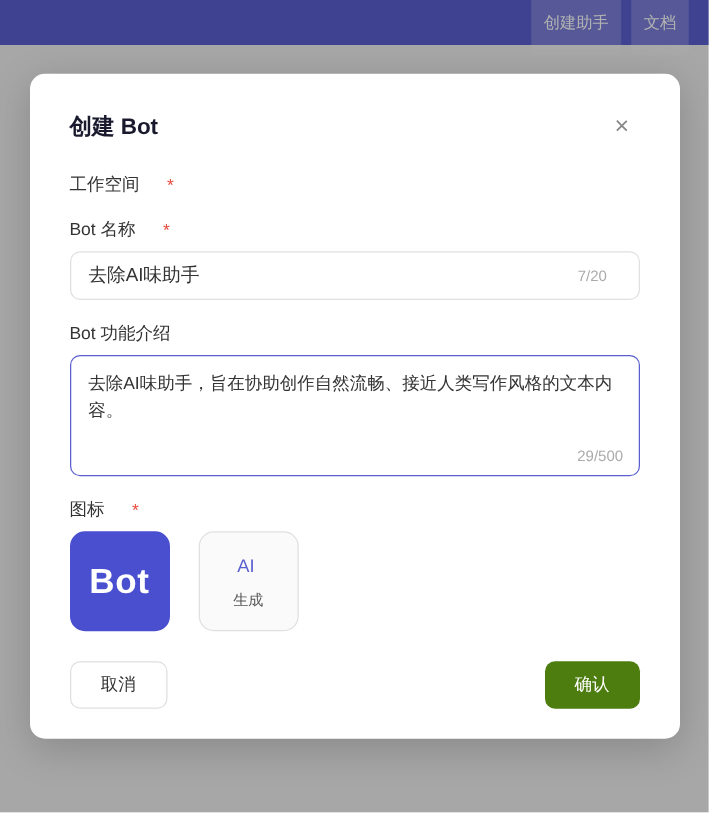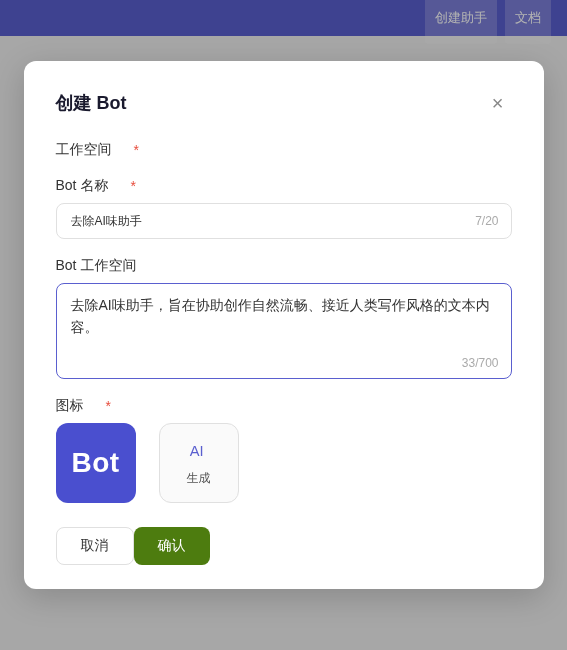--- a/index.html
+++ b/index.html
@@ -150,29 +150,29 @@
       border: 1.5px solid #e0e0e0;
       border-radius: 8px;
       background: #fff;
     }
 
     .text-input {
       width: 100%;
       border: none;
       outline: none;
       padding: 10px 56px 10px 14px;
-      font-size: 12px;
+      font-size: 15px;
       color: #333;
       border-radius: 8px;
       background: transparent;
     }
 
     .input-counter {
       position: absolute;
-      right: 12px;
+      right: 25px;
       top: 50%;
       transform: translateY(-50%);
       font-size: 12px;
       color: #aaa;
     }
 
     .textarea-wrapper {
       position: relative;
       border: 1.5px solid #5a5fcf;
       border-radius: 8px;
@@ -244,21 +244,21 @@
       font-size: 12px;
     }
 
     .ai-icon-symbol {
       font-size: 18px;
       color: #5a5fcf;
     }
 
     .modal-footer {
       display: flex;
-      justify-content: flex-start;
+      justify-content: space-between;
       margin-top: 4px;
     }
 
     .btn-cancel {
       background: #fff;
       border: 1.5px solid #e0e0e0;
       border-radius: 8px;
       padding: 9px 24px;
       font-size: 14px;
       color: #333;
@@ -307,25 +307,25 @@
         <span class="required-star">*</span>
       </div>
       <div class="input-wrapper">
         <input class="text-input" type="text" value="去除AI味助手" style="">
         <span class="input-counter">7/20</span>
       </div>
     </div>
 
     <div class="form-group">
       <div class="form-label">
-        <span>Bot 工作空间</span>
+        <span>Bot 功能介绍</span>
       </div>
       <div class="textarea-wrapper">
         <textarea class="text-area" style="">去除AI味助手，旨在协助创作自然流畅、接近人类写作风格的文本内容。</textarea>
-        <span class="textarea-counter">33/700</span>
+        <span class="textarea-counter">29/500</span>
       </div>
     </div>
 
     <div class="icon-section">
       <div class="form-label">
         <span>图标</span>
         <span class="required-star">*</span>
       </div>
       <div class="icon-grid">
         <div class="icon-preview">

